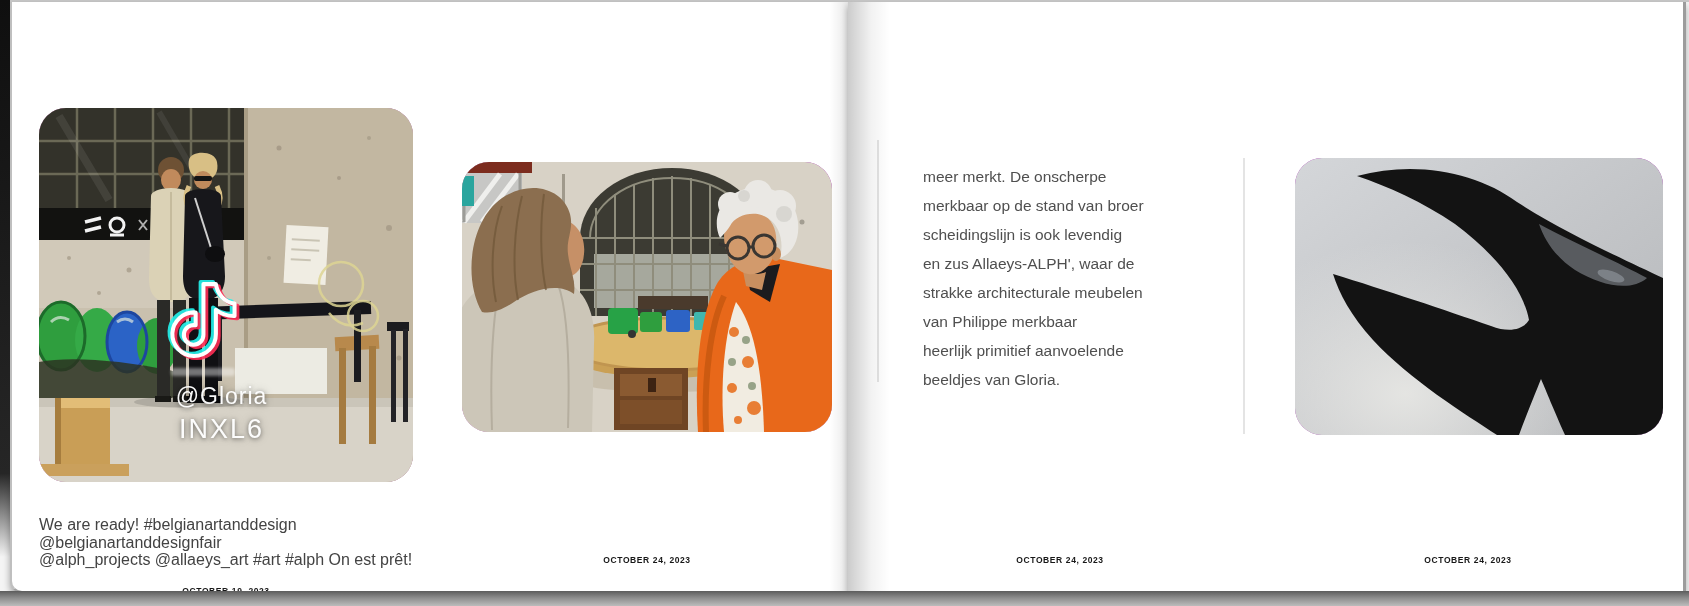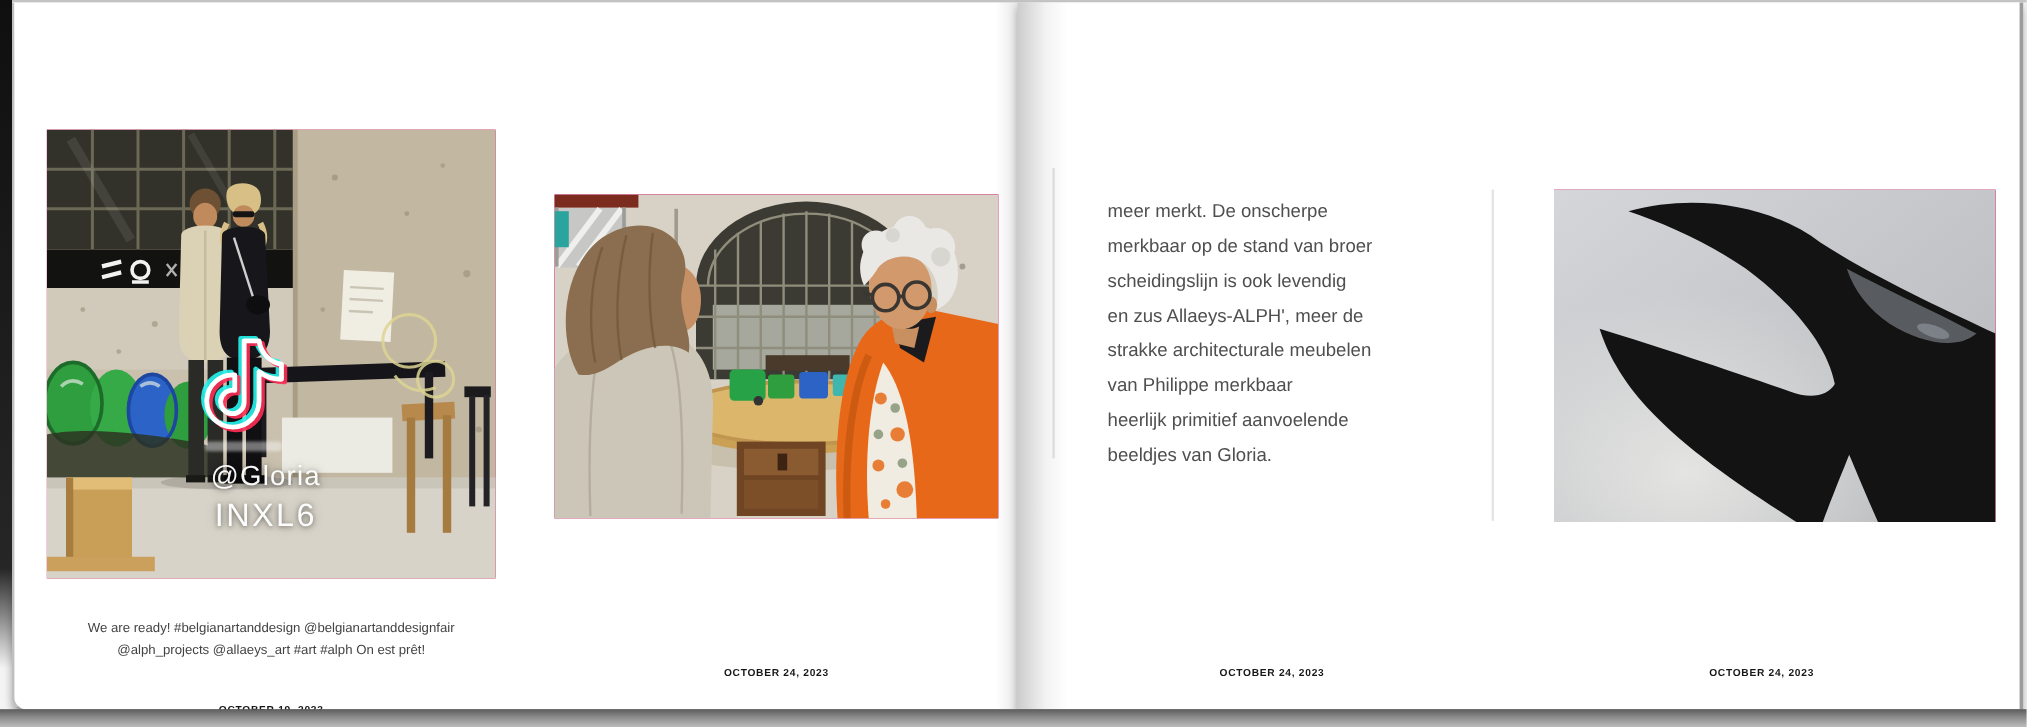--- a/index.html
+++ b/index.html
@@ -14,27 +14,27 @@
   .page-left{left:10px;width:838px;border-radius:0 0 0 12px;
              border-left:2px solid #bfbfbf;border-bottom:2px solid #a3a3a3;
              box-shadow:0 4px 7px rgba(0,0,0,.35);}
   .page-left::after{content:"";position:absolute;right:0;top:0;width:20px;height:100%;
              background:linear-gradient(to left,rgba(0,0,0,.10),rgba(0,0,0,0));}
   .page-right{left:848px;width:835px;border-right:3px solid #9c9c9c;border-bottom:2px solid #ababab;
              box-shadow:0 4px 7px rgba(0,0,0,.30);}
   .page-right::before{content:"";position:absolute;left:0;top:0;width:42px;height:100%;z-index:5;
              background:linear-gradient(to right,rgba(0,0,0,.20),rgba(0,0,0,.05) 55%,rgba(0,0,0,0));
              pointer-events:none;}
-  .photo{position:absolute;overflow:hidden;background:#be185d;}
+  .photo{position:absolute;overflow:hidden;background:#a21caf;border-radius:27px;}
   .photo svg{display:block;}
   .photo1{left:27px;top:106px;width:374px;height:374px;}
   .photo2{left:450px;top:160px;width:370px;height:270px;}
   .photo4{left:447px;top:156px;width:368px;height:277px;}
-  .caption{position:absolute;left:27px;top:514px;width:374px;text-align:center;
-           font-size:11px;line-height:17.5px;color:#434343;}
+  .caption{position:absolute;left:27px;top:514px;width:374px;
+           font-size:16px;line-height:17.5px;color:#434343;}
   .caption span{display:block;}
   .post-date{position:absolute;top:553px;font-size:8.5px;font-weight:bold;letter-spacing:.6px;
            color:#171717;text-align:center;}
   .d1{left:27px;width:374px;margin-top:31px;}
   .d2{left:450px;width:370px;}
   .d3{left:29px;width:366px;}
   .d4{left:400px;width:440px;}
   .divider{position:absolute;width:2px;background:#e4e4e4;}
   .dv1{left:29px;top:138px;height:242px;}
   .dv2{left:395px;top:156px;height:276px;}
@@ -277,21 +277,21 @@
     </div>
     <div class="post-date d2">OCTOBER 24, 2023</div>
   </div>
 
   <div class="page page-right">
     <div class="divider dv1"></div>
     <div class="article">
       <span>meer merkt. De onscherpe</span>
       <span>merkbaar op de stand van broer</span>
       <span>scheidingslijn is ook levendig</span>
-      <span>en zus Allaeys-ALPH', meer de</span>
+      <span>en zus Allaeys-ALPH', waar de</span>
       <span>strakke architecturale meubelen</span>
       <span>van Philippe merkbaar</span>
       <span>heerlijk primitief aanvoelende</span>
       <span>beeldjes van Gloria.</span>
     </div>
     <div class="post-date d3">OCTOBER 24, 2023</div>
 
     <div class="divider dv2"></div>
 
     <div class="photo photo4">

